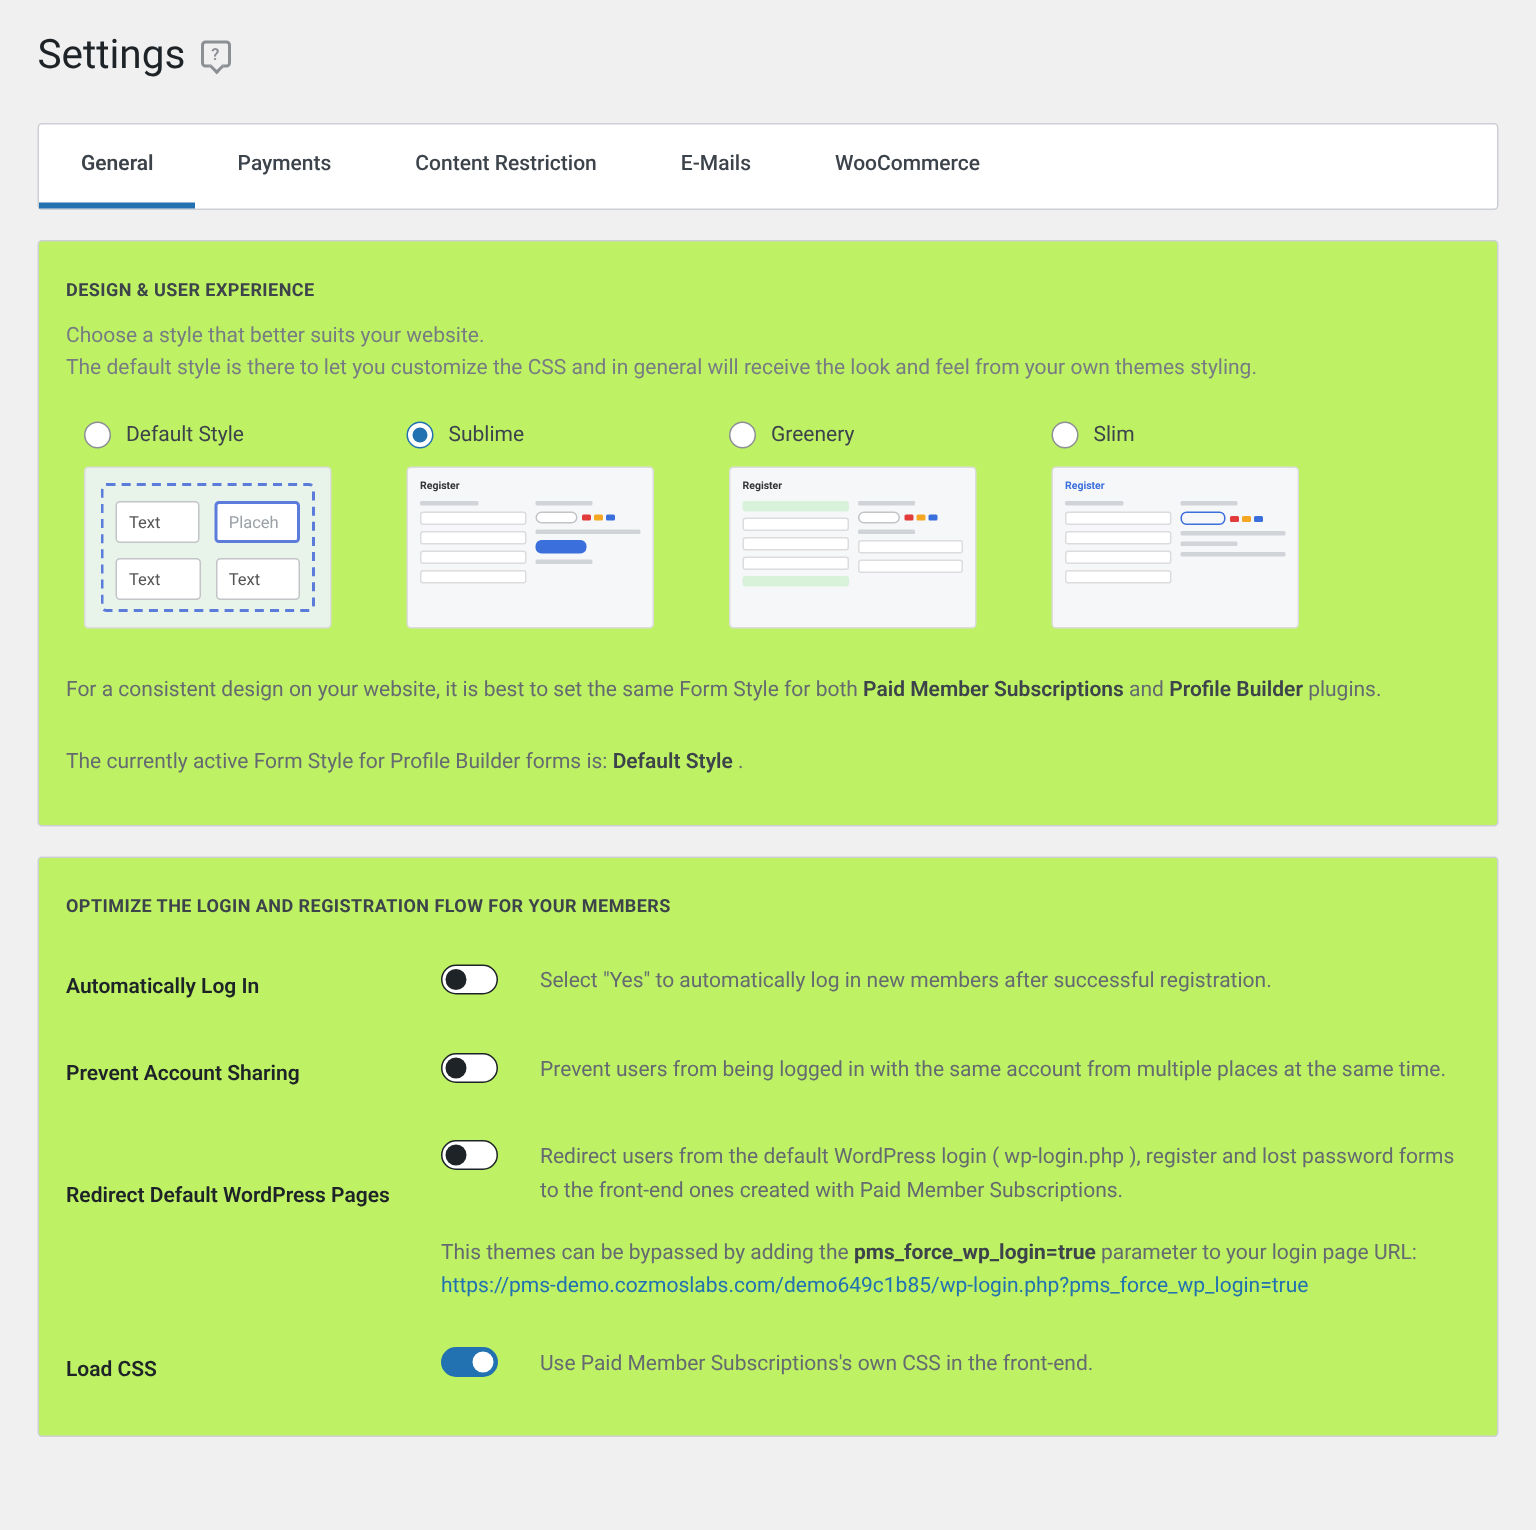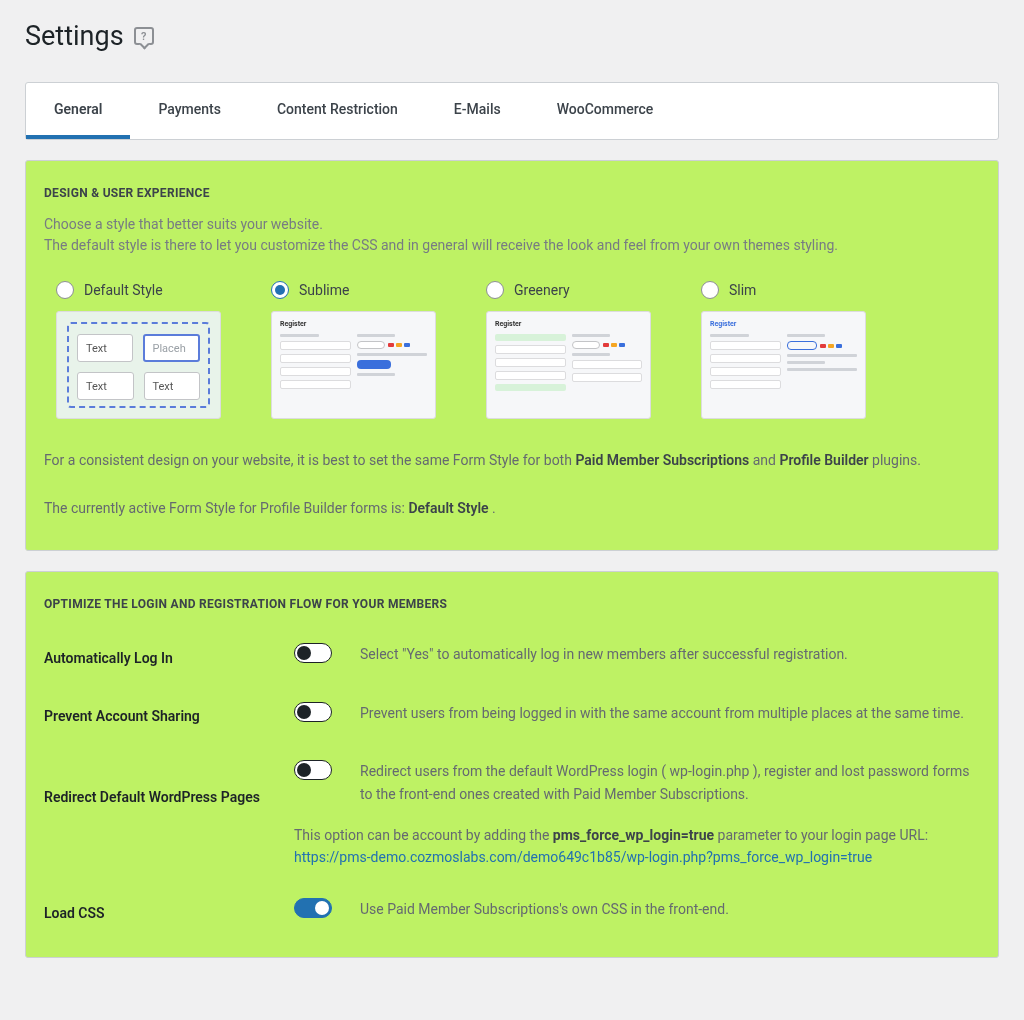--- a/index.html
+++ b/index.html
@@ -449,21 +449,21 @@
   <div class="setting-row" style="padding-top:30px">
     <div class="setting-label">Redirect Default WordPress Pages</div>
     <div class="setting-control">
       <div class="toggle off"></div>
       <div class="setting-body">
         <div class="setting-desc">Redirect users from the default WordPress login ( wp-login.php ), register and lost password forms to the front-end ones created with Paid Member Subscriptions.</div>
       </div>
     </div>
   </div>
   <div class="setting-subdesc indent">
-    <span>This option can be account by adding the </span><span class="code-inline">pms_force_wp_login=true</span><span> parameter to your login page URL: </span><br>
+    <span>This themes can be bypassed by adding the </span><span class="code-inline">pms_force_wp_login=true</span><span> parameter to your login page URL: </span><br>
     <a href="#" class="link">https://pms-demo.cozmoslabs.com/demo649c1b85/wp-login.php?pms_force_wp_login=true</a>
   </div>
 
   <div class="setting-row" style="padding-top:30px">
     <div class="setting-label">Load CSS</div>
     <div class="setting-control">
       <div class="toggle on"></div>
       <div class="setting-body">
         <div class="setting-desc">Use Paid Member Subscriptions's own CSS in the front-end.</div>
       </div>

